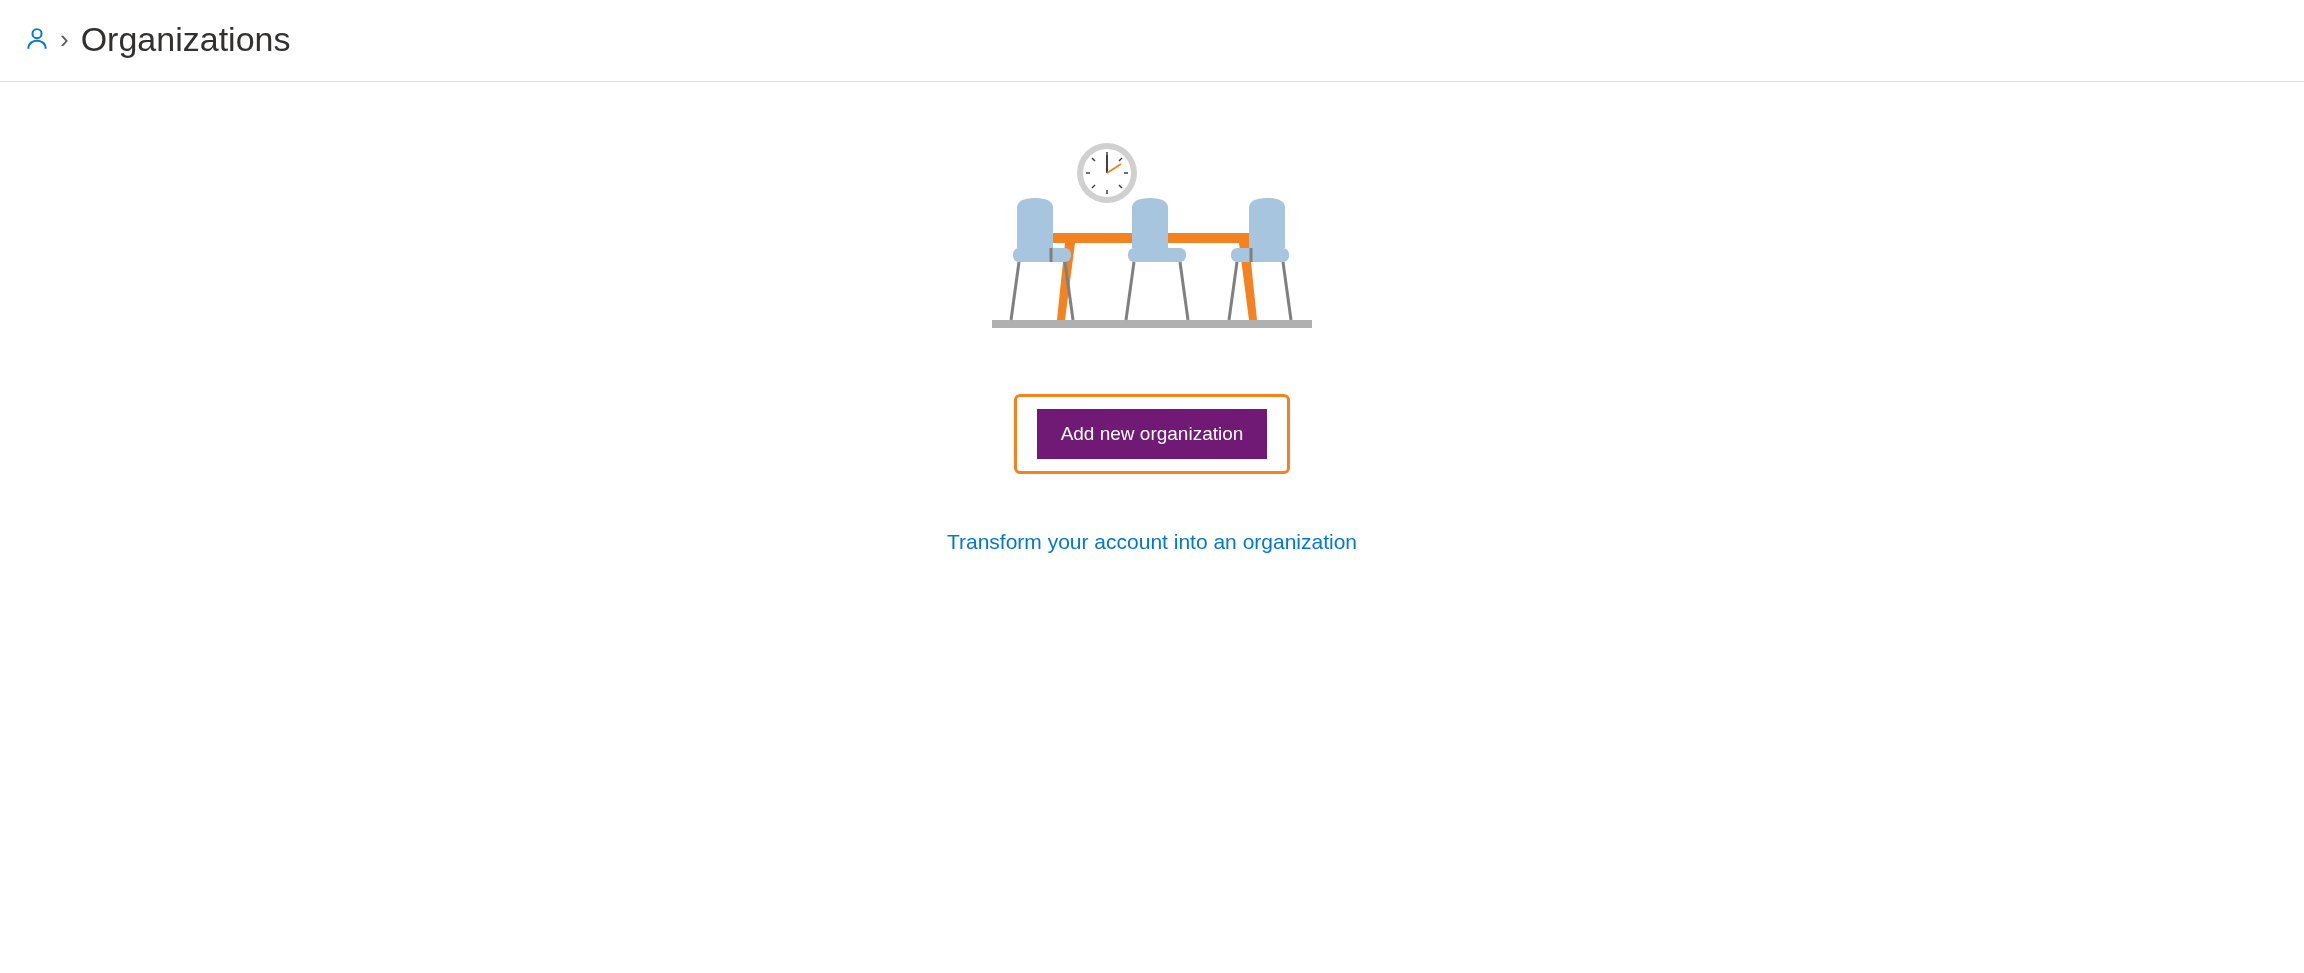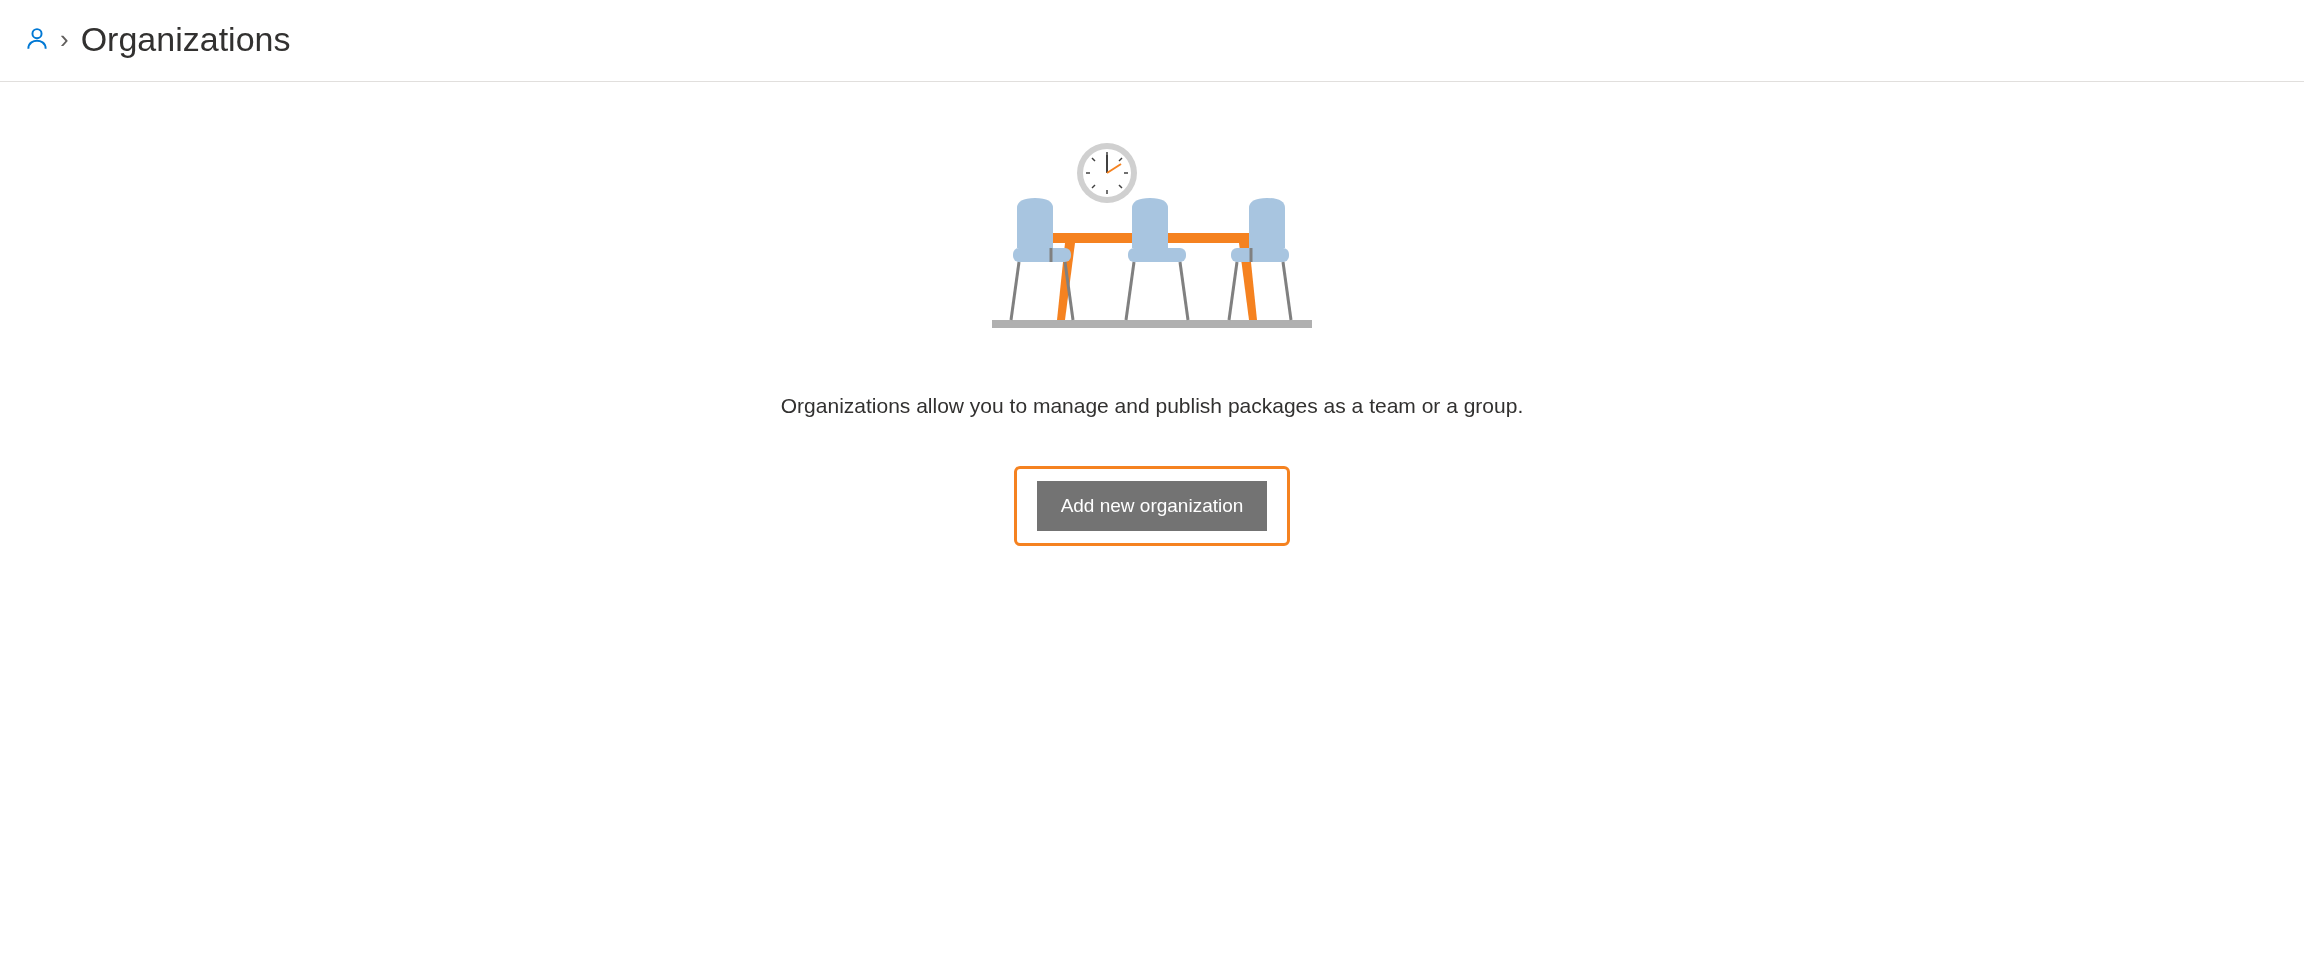--- a/index.html
+++ b/index.html
@@ -52,21 +52,21 @@
       margin-bottom: 48px;
       text-align: center;
     }
     .highlight-box {
       border: 3px solid #f58220;
       border-radius: 6px;
       padding: 12px 20px;
       margin-bottom: 56px;
     }
     .add-button {
-      background: #737373;
+      background: #701a75;
       color: #ffffff;
       border: none;
       font-size: 19px;
       font-family: inherit;
       padding: 14px 24px;
       cursor: pointer;
     }
     .transform-link {
       color: #0078d4;
       font-size: 21px;
@@ -125,20 +125,20 @@
     <line x1="147" y1="124" x2="139" y2="182" stroke="#808080" stroke-width="3"></line>
     <line x1="193" y1="124" x2="201" y2="182" stroke="#808080" stroke-width="3"></line>
 
     <path d="M262 70 Q262 60 280 60 Q298 60 298 70 L298 110 L262 110 Z" fill="#a8c5e0"></path>
     <rect x="244" y="110" width="58" height="14" rx="6" fill="#a8c5e0"></rect>
     <line x1="250" y1="124" x2="242" y2="182" stroke="#808080" stroke-width="3"></line>
     <line x1="296" y1="124" x2="304" y2="182" stroke="#808080" stroke-width="3"></line>
     <line x1="264" y1="110" x2="264" y2="124" stroke="#808080" stroke-width="3"></line>
   </svg>
 
-  <p class="description">Organizations allow you to manage and publish packages as a team or a group.</p>
 
   <div class="highlight-box">
     <button class="add-button">Add new organization</button>
   </div>
 
+  <a class="transform-link">Transform your account into an organization</a>
 
 </div>
 
 </body></html>

